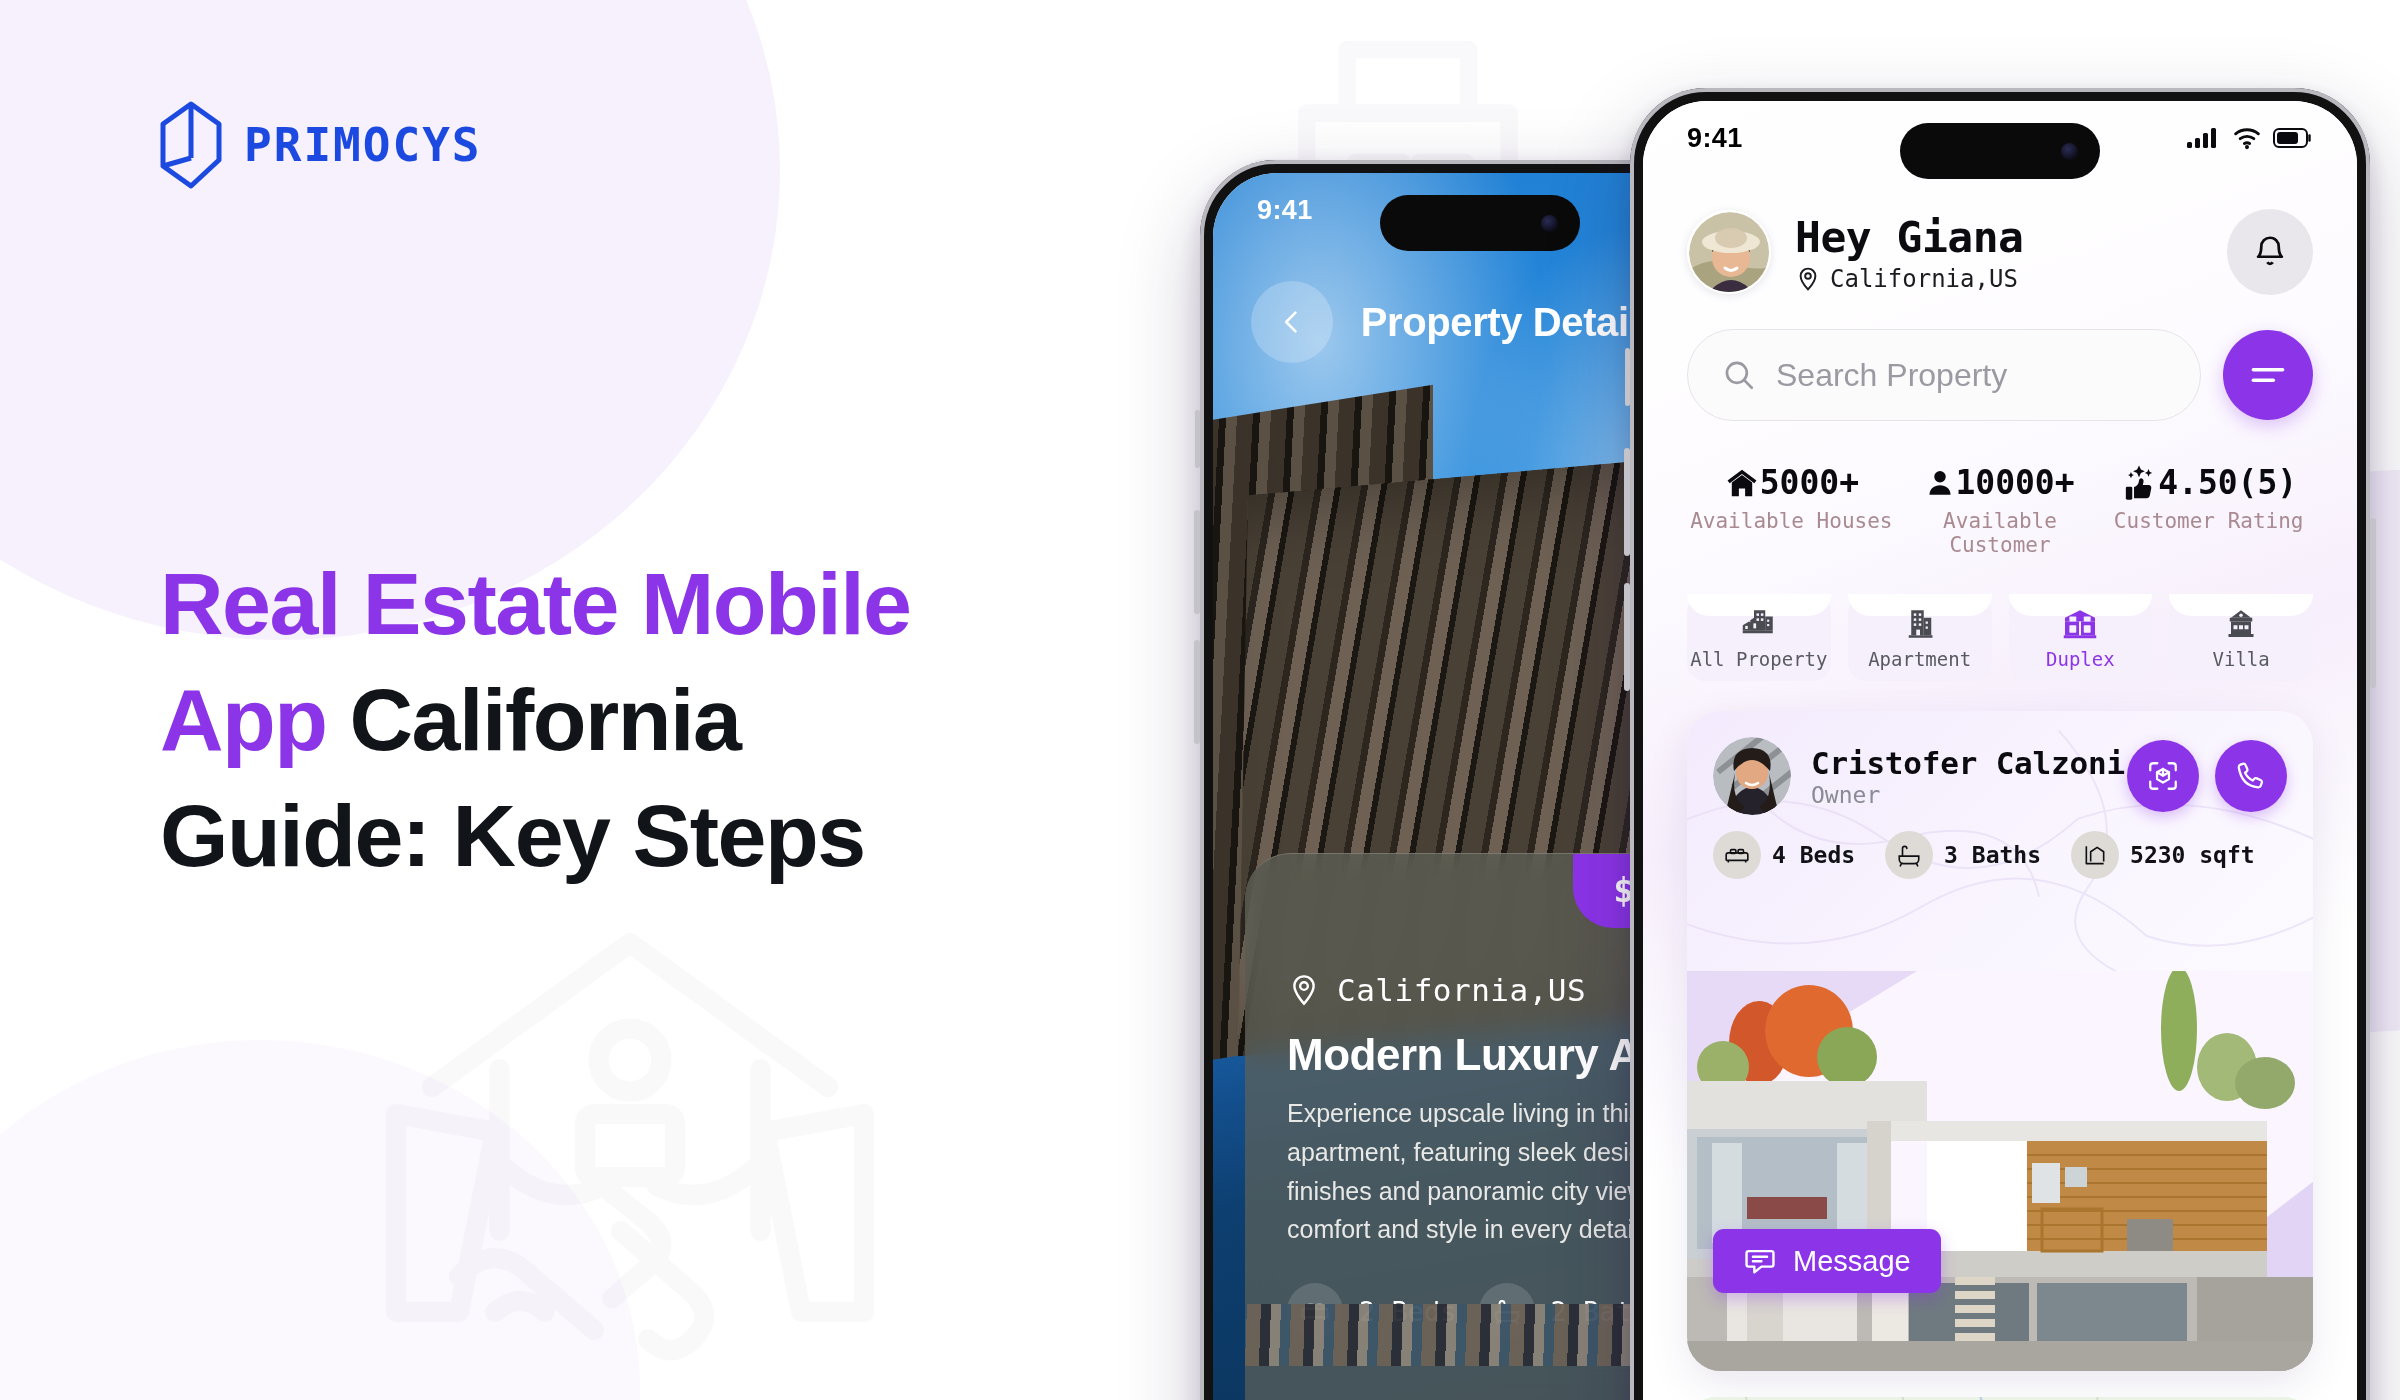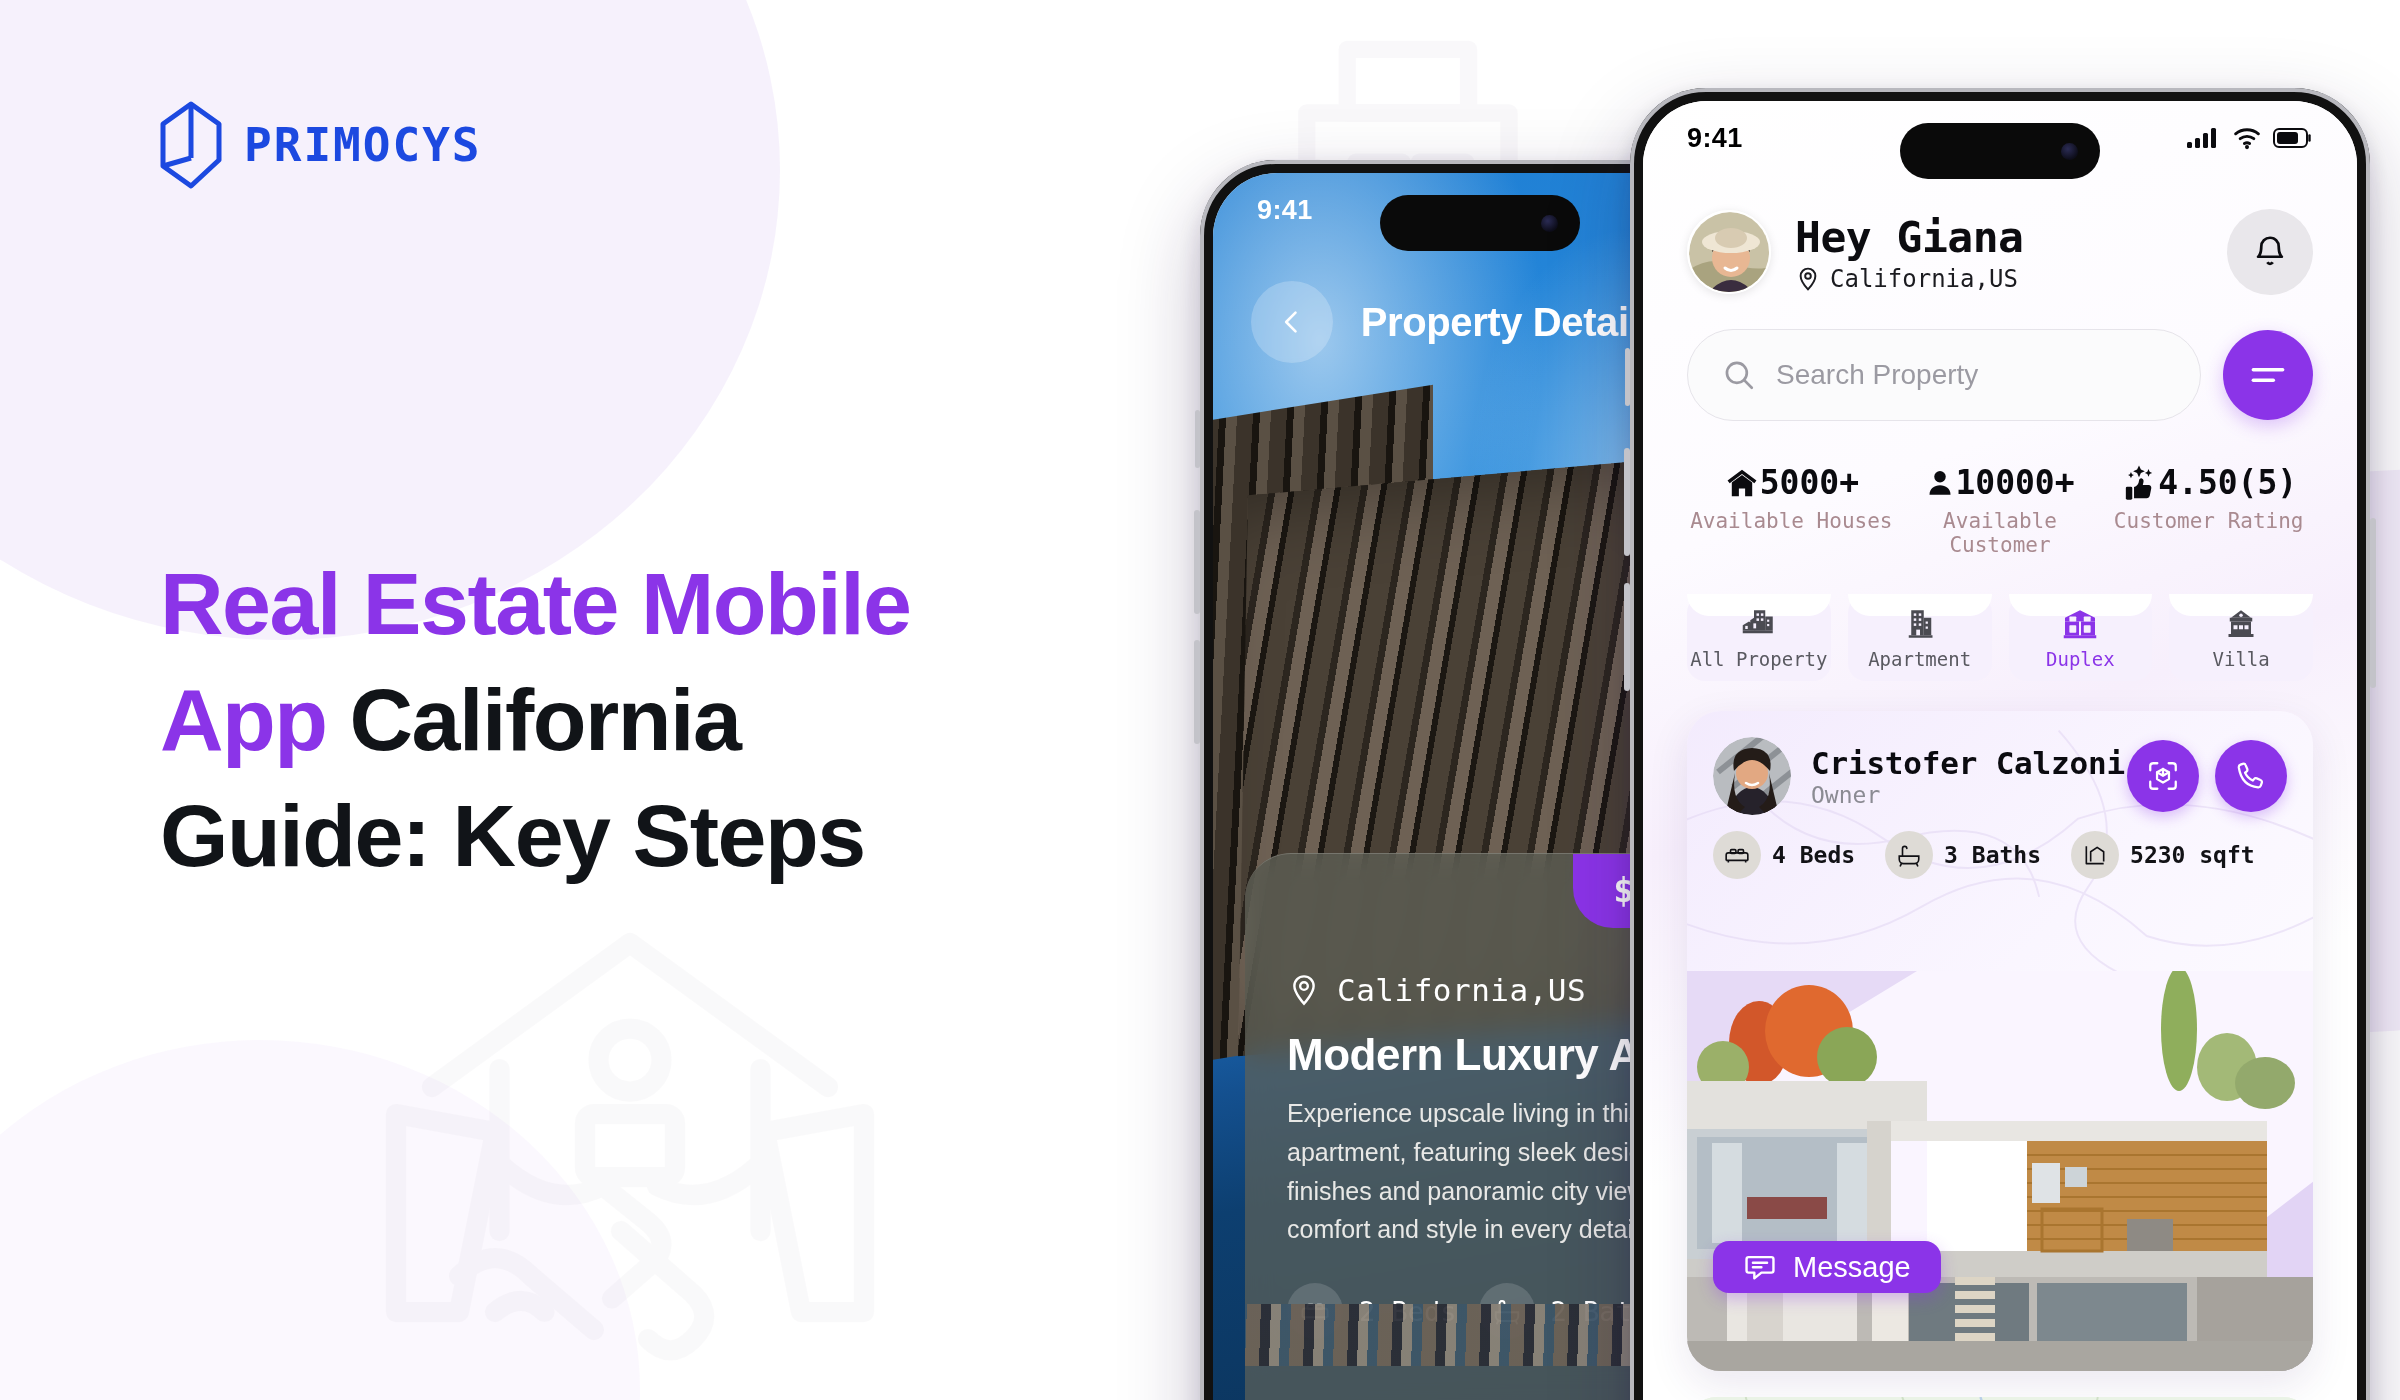--- a/index.html
+++ b/index.html
@@ -205,21 +205,21 @@
     width:86px;height:86px;border-radius:50%;background:#e9e7eb;
     display:flex;align-items:center;justify-content:center;flex:0 0 auto;
   }
 
   .searchrow { display:flex; align-items:center; gap:22px; margin-top:34px; }
   .searchbox {
     flex:1; height:92px; border-radius:46px;
     background:#fbfbfc; border:1.5px solid #e6e4ea;
     display:flex; align-items:center; gap:20px; padding:0 34px;
   }
-  .searchbox .ph { font-size:28px; color:#9b9aa2; }
+  .searchbox .ph { font-size:32px; color:#9b9aa2; }
   .filter-btn {
     width:90px;height:90px;border-radius:50%;background:#8b34e8;
     display:flex;align-items:center;justify-content:center;flex:0 0 auto;
     box-shadow:0 6px 18px rgba(139,52,232,.28);
   }
 
   .stats { display:flex; margin-top:42px; }
   .stat { flex:1; text-align:center; }
   .stat .top { display:flex; align-items:center; justify-content:center; }
   .stat .val {
@@ -265,23 +265,23 @@
   .pc-feats { position:relative; z-index:3; display:flex; gap:30px; padding:16px 26px 0 26px; align-items:center;}
   .pc-feat { display:flex; align-items:center; gap:11px; }
   .pc-feat .ring {
     width:48px;height:48px;border-radius:50%;background:#dedbd6;
     display:flex;align-items:center;justify-content:center;
   }
   .pc-feat span { font-size:23px; color:#121216; font-weight:bold; white-space:nowrap; font-family:"DejaVu Sans Mono", monospace;}
   .pc-photo { position:absolute; left:0; right:0; bottom:0; height:400px; z-index:2; }
   .msg-btn {
     position:absolute; left:26px; bottom:78px; z-index:6;
-    background:#8b34e8; color:#fff; border-radius:16px;
+    background:#8b34e8; color:#fff; border-radius:11px;
     display:flex; align-items:center; gap:16px;
-    padding:9px 30px; font-size:29px;
+    padding:15px 30px; font-size:29px;
     box-shadow:0 6px 16px rgba(139,52,232,.3);
   }
 
   .map-card {
     margin-top:26px; height:160px; border-radius:30px; overflow:hidden; position:relative;
     background:#eaf2e6;
   }
 </style>
 </head>
 <body>

